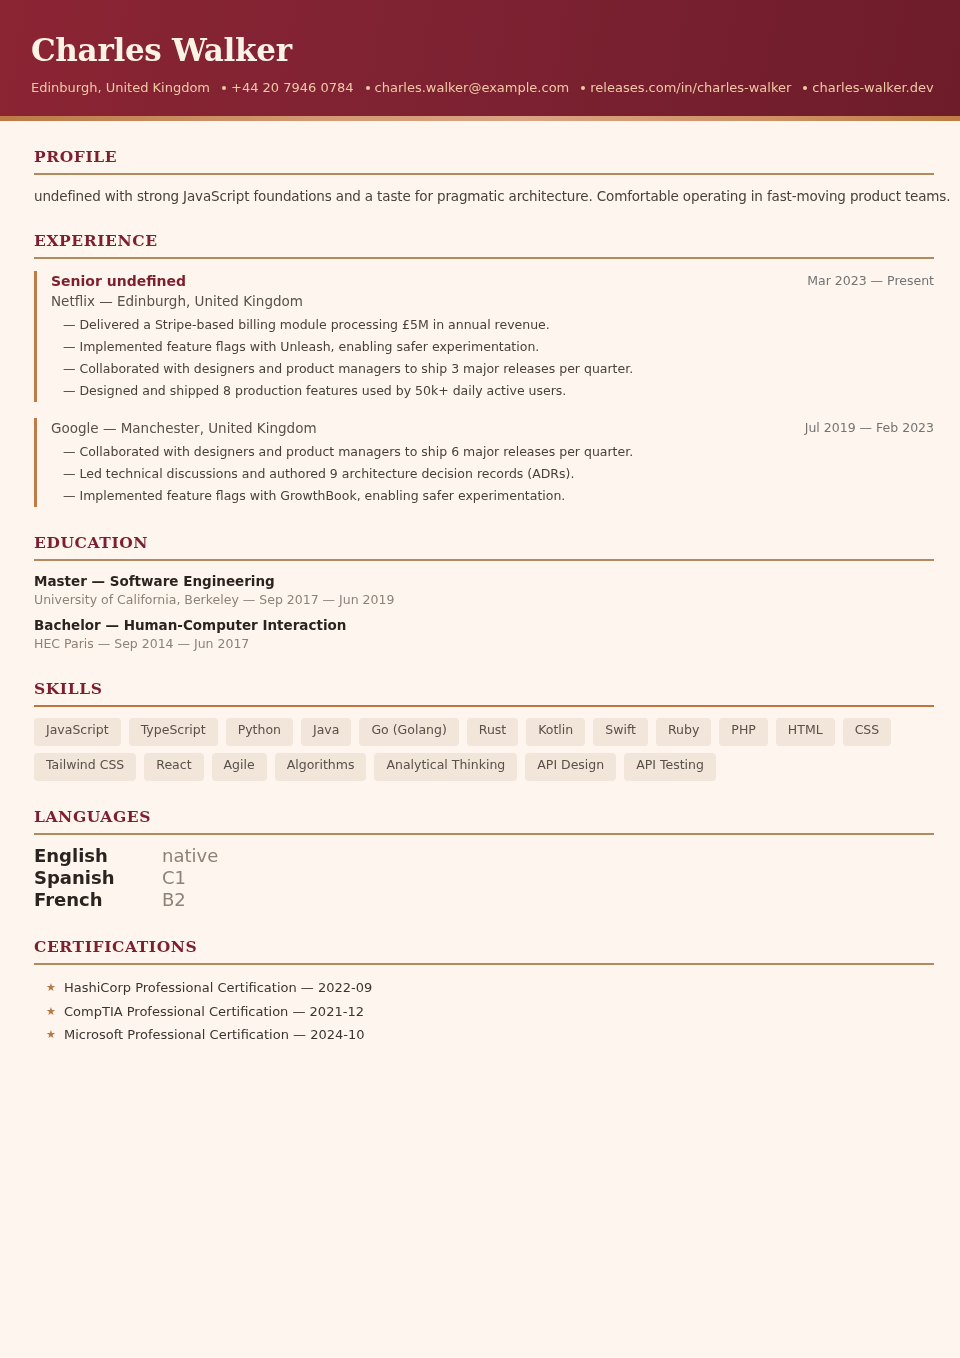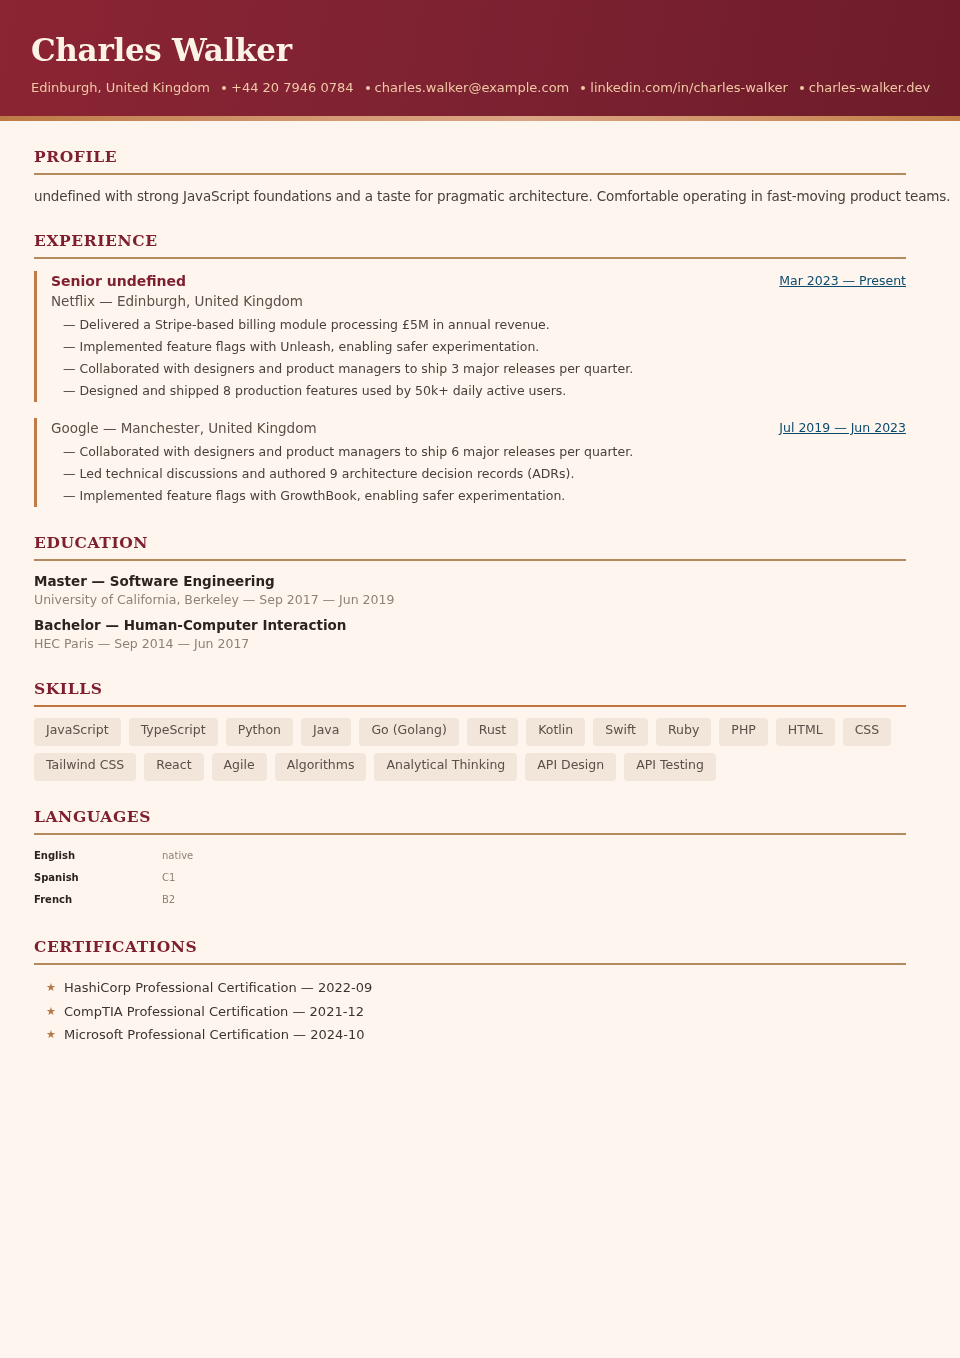--- a/index.html
+++ b/index.html
@@ -43,21 +43,21 @@
     .contact-item + .contact-item { margin-left: 12px; }
     .bullet-dot {
       display: inline-block;
       width: 4px; height: 4px;
       border-radius: 50%;
       background: #f1c9a6;
       margin-right: 5px;
     }
 
     
-    .content { padding: 0 54px 0 34px; }
+    .content { padding: 0 26px 0 34px; }
     .section { margin-top: 26px; }
     .section:first-child { margin-top: 26px; }
     .section-title {
       font-family: "DejaVu Serif", serif;
       font-weight: bold;
       font-size: 15.5px;
       color: #7e1f30;
       letter-spacing: 0.6px;
       line-height: 20px;
       padding-bottom: 6px;
@@ -85,23 +85,22 @@
       font-size: 14px;
       font-weight: bold;
       color: #7e1f30;
       line-height: 20px;
     }
     .job-date {
       position: absolute;
       right: 0;
       top: 0;
       font-size: 12.5px;
-      color: #0c4a6e;
-      line-height: 20px;
-      text-decoration: underline;
+      color: #737373;
+      line-height: 20px;
     }
     .job-company {
       font-size: 13.5px;
       color: #5a4f49;
       line-height: 20px;
     }
     .job.no-title .job-company { margin-top: 16px; }
     .job-bullets { list-style: none; margin-top: 3px; padding-left: 12px; }
     .job-bullets li {
       font-size: 12.5px;
@@ -124,21 +123,21 @@
       padding: 0 12px;
       height: 28px;
       line-height: 24px;
       font-size: 12.5px;
       color: #5a4f49;
       white-space: nowrap;
     }
 
     
     .lang-list { margin-top: 10px; }
-    .lang-row { display: flex; line-height: 22px; font-size: 10px; }
+    .lang-row { display: flex; line-height: 22px; font-size: 18px; }
     .lang-name { width: 128px; font-weight: bold; color: #2b2320; }
     .lang-level { color: #8e8178; }
 
     
     .cert-list { list-style: none; margin-top: 11px; padding-left: 12px; }
     .cert-item { display: flex; align-items: center; line-height: 23.5px; font-size: 13px; color: #3b3330; }
     .star { color: #b37a48; font-size: 11px; width: 18px; }
   </style>
 </head>
 <body>
@@ -154,21 +153,21 @@
       <span class="contact-item">
         <span class="bullet-dot"></span>
         <span>+44 20 7946 0784</span>
       </span>
       <span class="contact-item">
         <span class="bullet-dot"></span>
         <span>charles.walker@example.com</span>
       </span>
       <span class="contact-item">
         <span class="bullet-dot"></span>
-        <span>linkedin.com/in/charles-walker</span>
+        <span>releases.com/in/charles-walker</span>
       </span>
       <span class="contact-item">
         <span class="bullet-dot"></span>
         <span>charles-walker.dev</span>
       </span>
     </div>
   </header>
   <div class="header-accent"></div>
 
   <main class="content">
@@ -187,21 +186,21 @@
         <div class="job-company">Netflix — Edinburgh, United Kingdom</div>
         <ul class="job-bullets">
           <li>— Delivered a Stripe-based billing module processing £5M in annual revenue.</li>
           <li>— Implemented feature flags with Unleash, enabling safer experimentation.</li>
           <li>— Collaborated with designers and product managers to ship 3 major releases per quarter.</li>
           <li>— Designed and shipped 8 production features used by 50k+ daily active users.</li>
         </ul>
       </div>
 
       <div class="job no-title">
-        <div class="job-date">Jul 2019 — Jun 2023</div>
+        <div class="job-date">Jul 2019 — Feb 2023</div>
         <div class="job-company">Google — Manchester, United Kingdom</div>
         <ul class="job-bullets">
           <li>— Collaborated with designers and product managers to ship 6 major releases per quarter.</li>
           <li>— Led technical discussions and authored 9 architecture decision records (ADRs).</li>
           <li>— Implemented feature flags with GrowthBook, enabling safer experimentation.</li>
         </ul>
       </div>
     </section>
 
     <section class="section">

